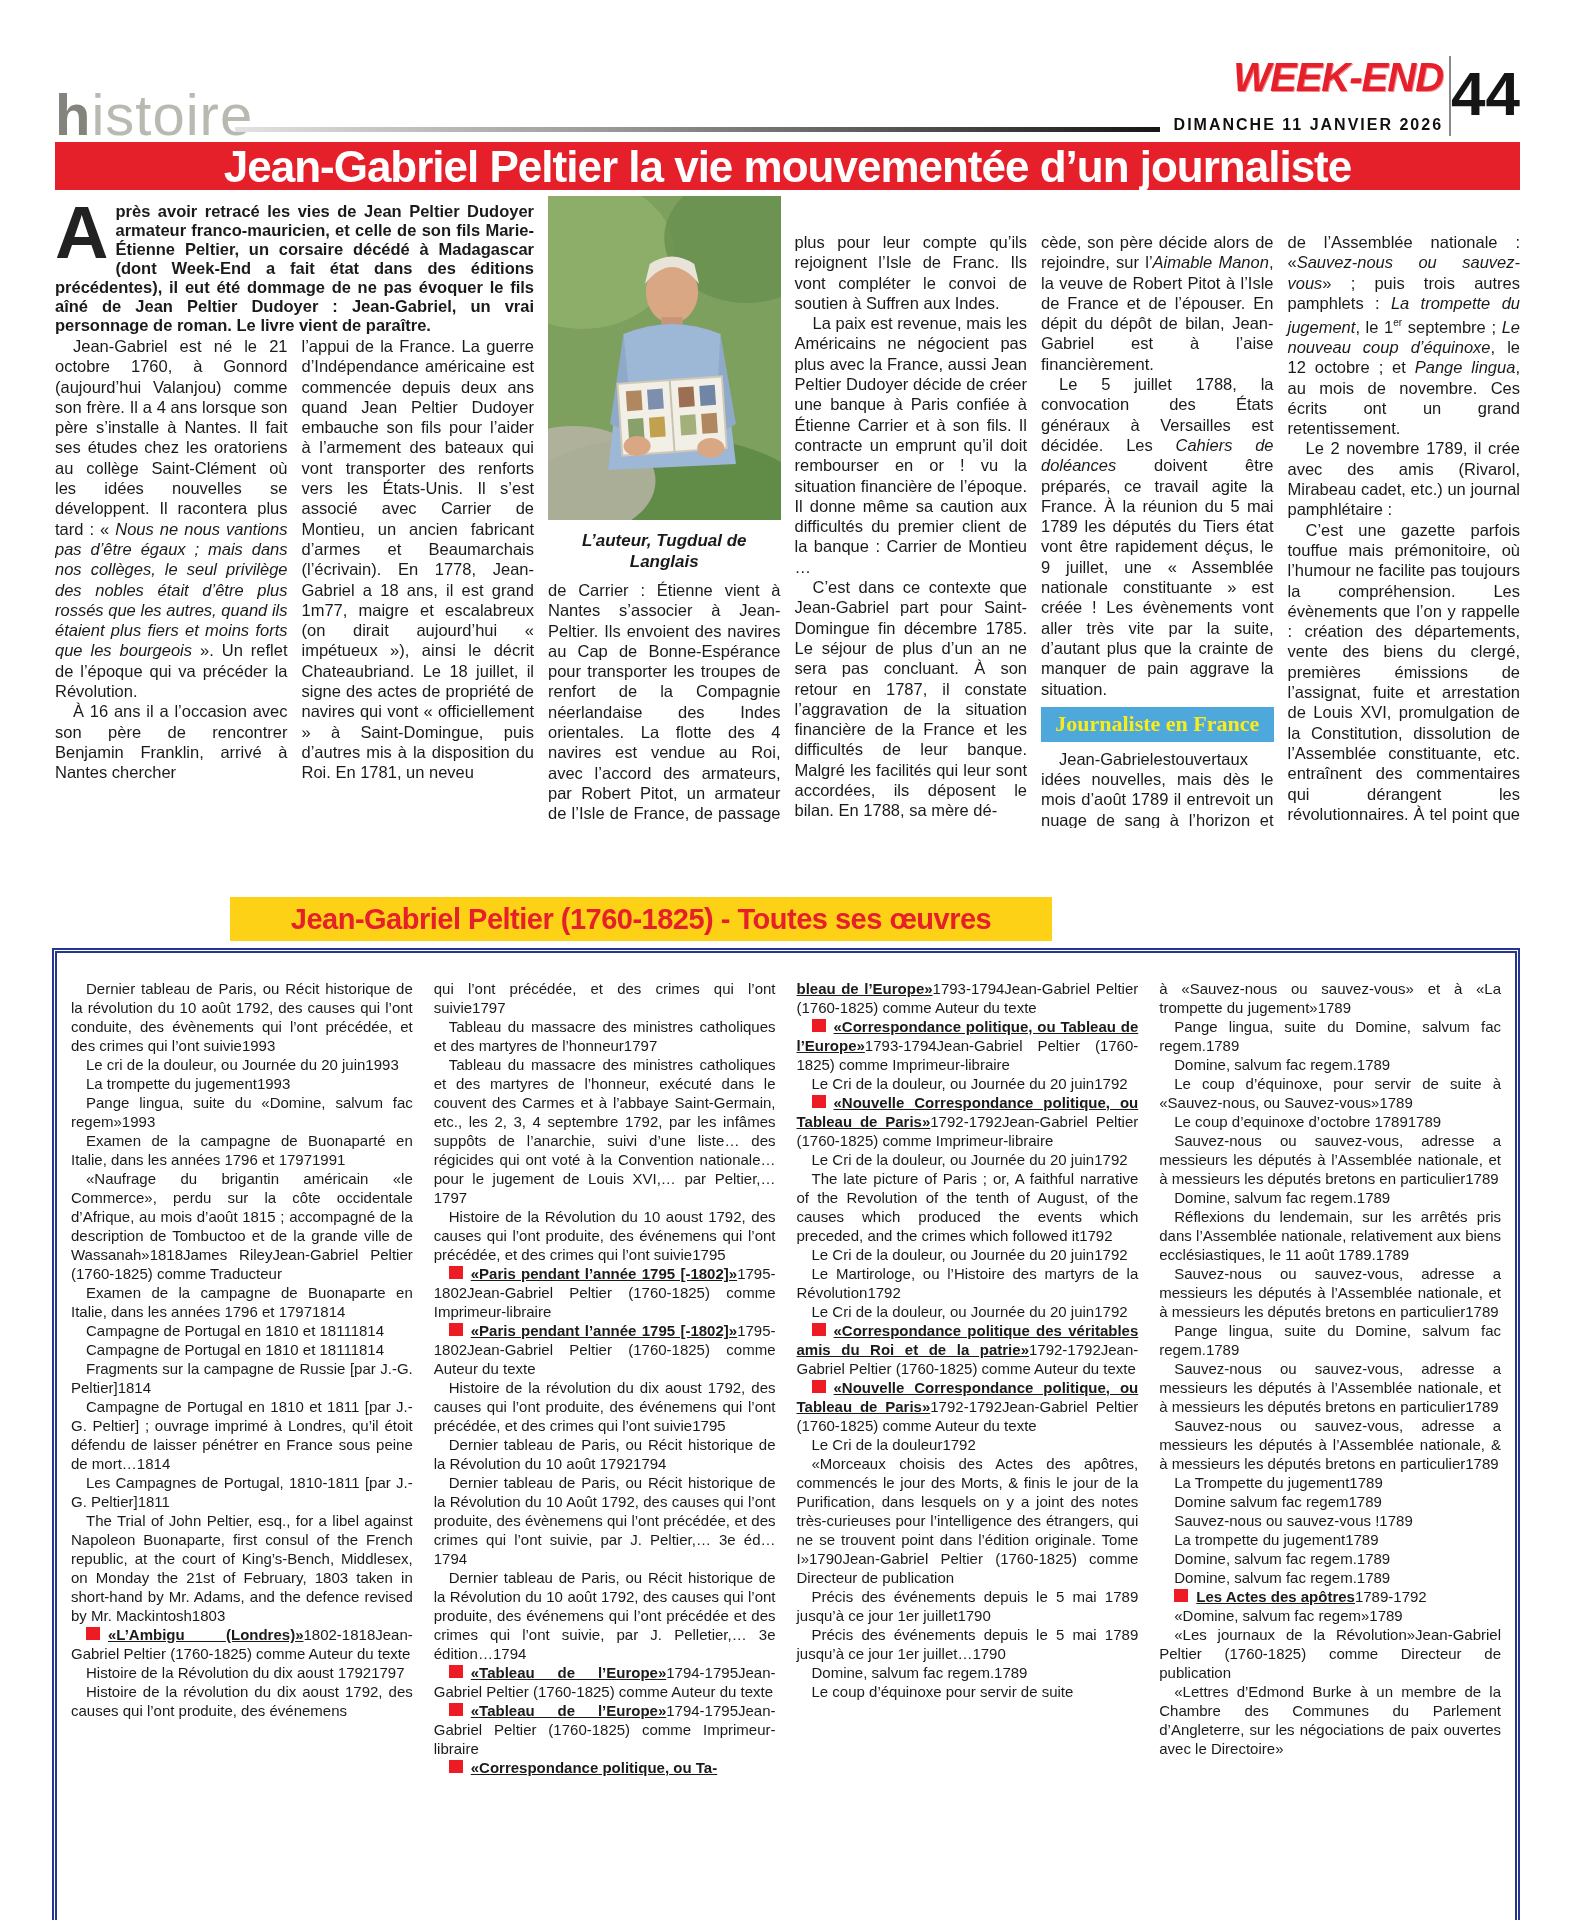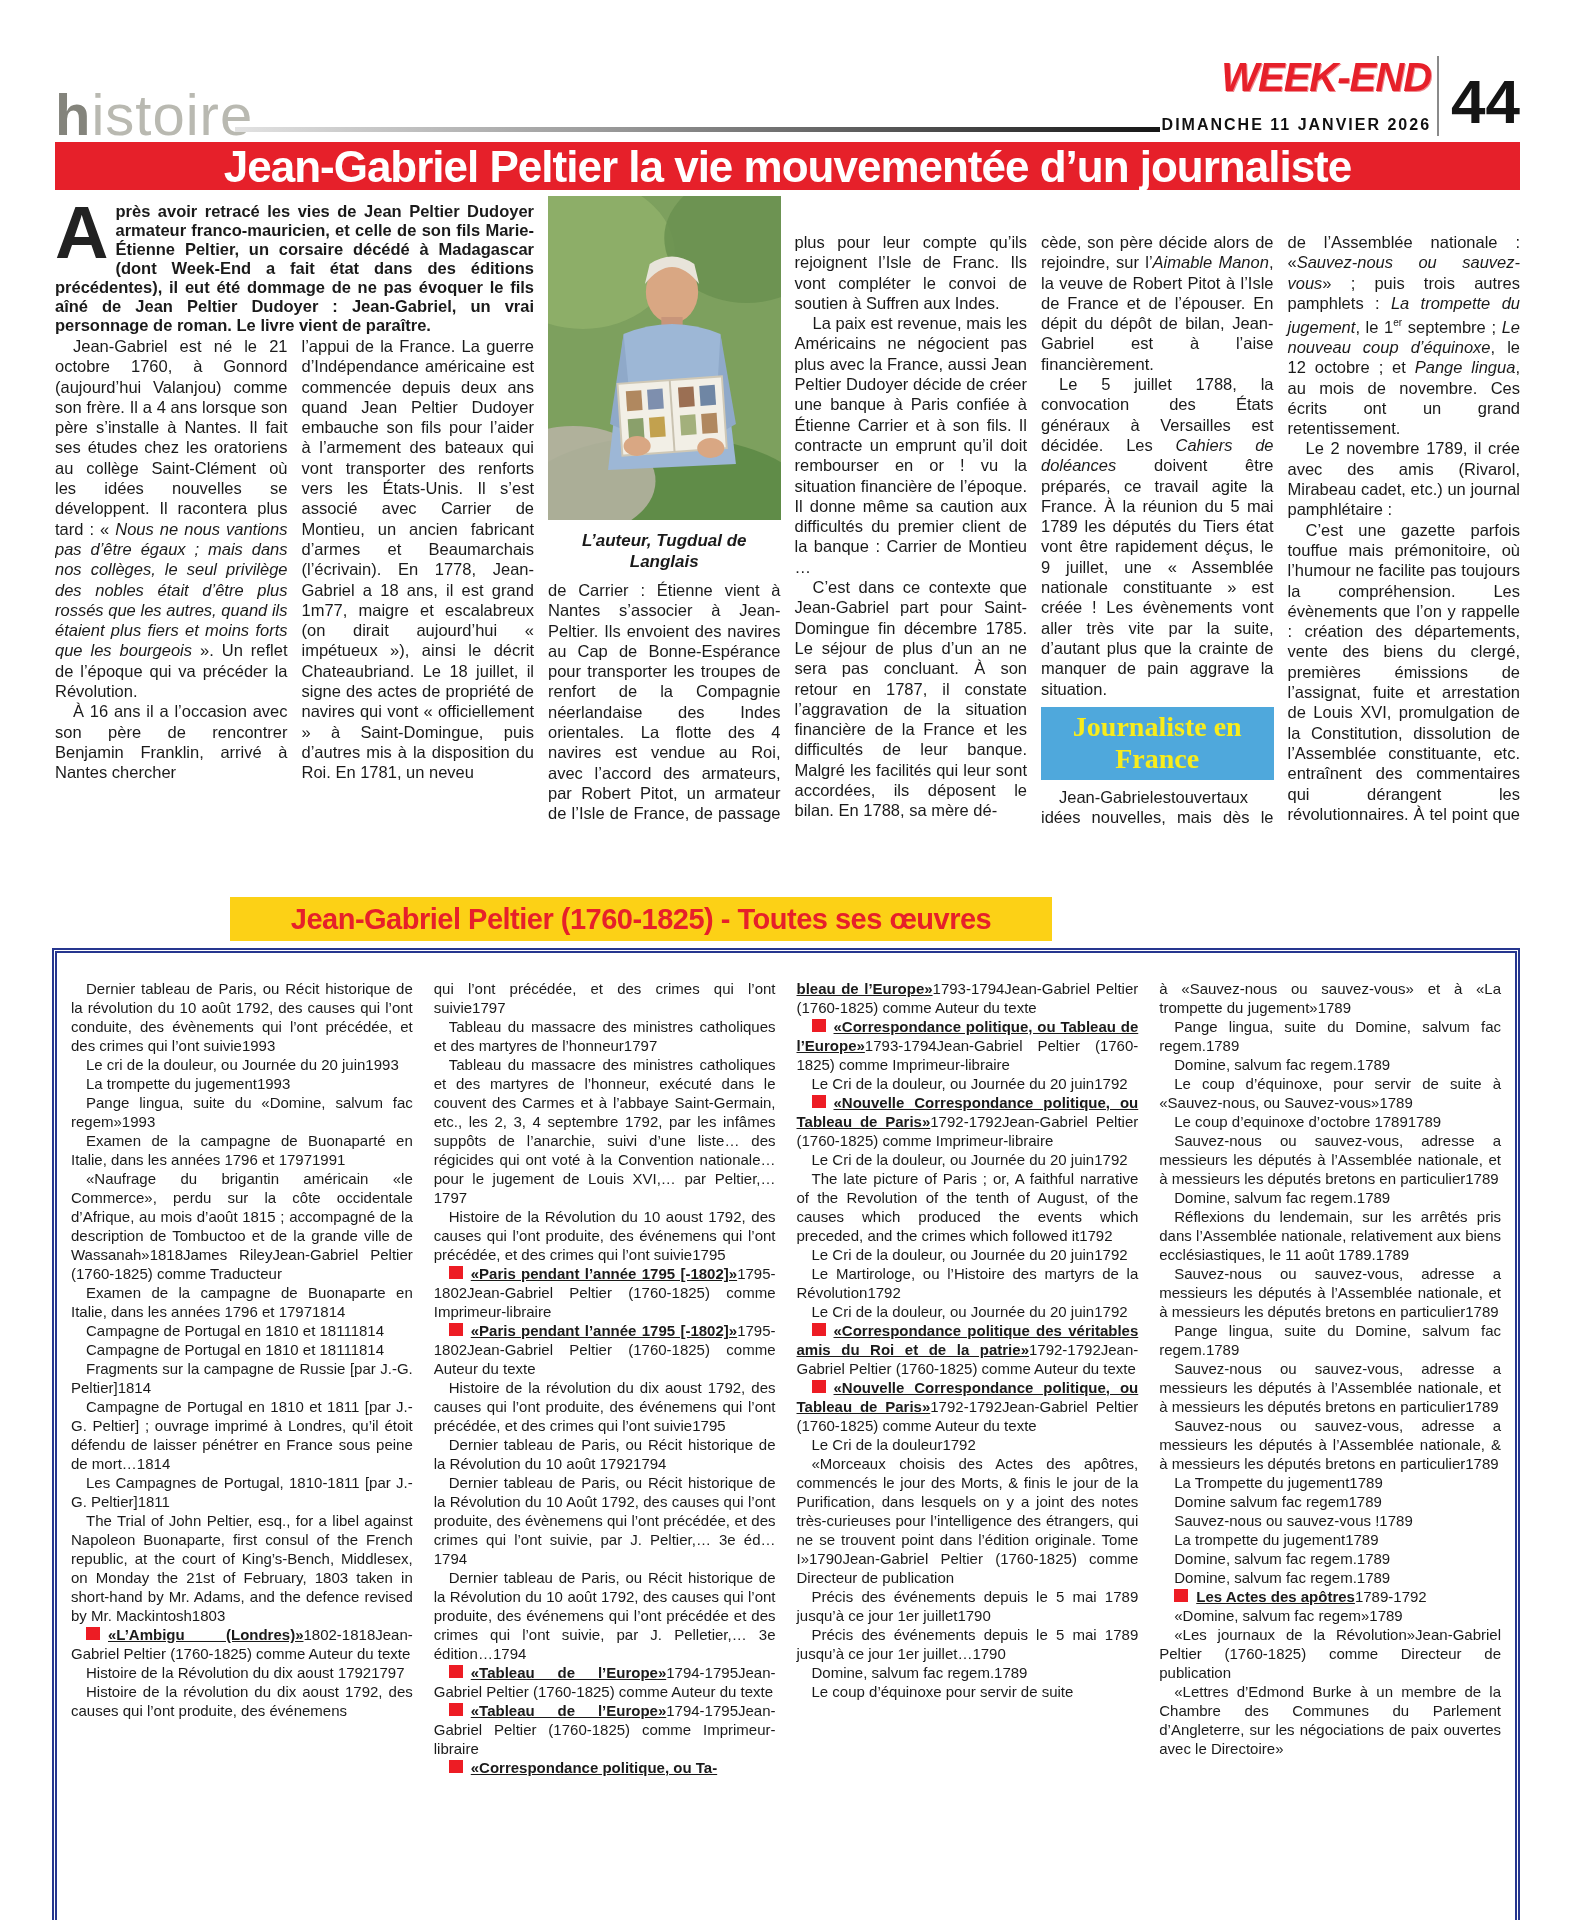--- a/index.html
+++ b/index.html
@@ -11,21 +11,21 @@
   .brand-h{color:#84847c;}
   .brand-rest{color:#b9b9b1;font-weight:normal;}
   .rule{position:absolute;left:180px;right:360px;bottom:4px;height:5px;
         background:linear-gradient(to right,#e2e2e2,#9a9a9a 40%,#161616);}
   .right-block{position:absolute;right:0;top:0;height:80px;display:flex;align-items:stretch;}
   .we-date{text-align:right;padding-right:6px;}
   .weekend{color:#e6202a;font-size:40px;font-weight:bold;font-style:italic;line-height:42px;letter-spacing:-1px;
            text-shadow:1px 1px 0 #f08a90;}
   .date{font-size:16px;letter-spacing:2px;color:#111;margin-top:18px;white-space:nowrap;font-weight:bold;}
   .vline{width:2px;background:#8a8a8a;}
-  .pagenum{font-size:62px;font-weight:bold;color:#151515;padding-left:12px;line-height:76px;margin-top:8px;}
+  .pagenum{font-size:62px;font-weight:bold;color:#151515;line-height:76px;}
   
   .headline{position:absolute;left:55px;top:142px;width:1465px;height:48px;background:#e6202a;
             color:#fff;font-weight:bold;font-size:44px;line-height:49px;text-align:center;
             letter-spacing:-1px;white-space:nowrap;}
   
   .article{position:absolute;left:55px;top:196px;width:1465px;height:632px;display:grid;
            grid-template-columns:repeat(6,1fr);grid-template-rows:140px 1fr;column-gap:14px;overflow:hidden;}
   .intro{grid-column:1/3;grid-row:1;font-size:16.5px;line-height:19px;font-weight:bold;
          text-align:justify;padding-top:6px;}
   .dropcap{float:left;font-size:74px;line-height:56px;font-weight:bold;margin:3px 7px 0 0;color:#222;}
@@ -36,21 +36,21 @@
   .photo-block{grid-column:3;grid-row:1/3;}
   .acol4{grid-column:4;grid-row:1/3;padding-top:36px;}
   .acol5{grid-column:5;grid-row:1/3;padding-top:36px;}
   .acol6{grid-column:6;grid-row:1/3;padding-top:36px;}
   .photo{width:100%;height:324px;overflow:hidden;background:#7da05e;}
   .photo svg{display:block;width:100%;height:100%;}
   .caption{font-weight:bold;font-style:italic;text-align:center;font-size:17px;line-height:21px;margin:10px 14px 8px;}
   .it{font-style:italic;}
   sup{font-size:10px;}
   .blue-banner{background:#4fa8dc;color:#f9ec1b;font-family:"Liberation Serif", serif;font-weight:bold;
-               font-size:28px;text-align:center;padding:4px 0 5px;margin:8px 0 7px;}
+               font-size:22px;text-align:center;padding:4px 0 5px;margin:8px 0 7px;}
   
   .works-banner{position:absolute;left:230px;top:897px;width:822px;height:44px;background:#fcd116;
                 color:#e6202a;font-weight:bold;font-size:29px;line-height:45px;text-align:center;
                 letter-spacing:-0.5px;white-space:nowrap;}
   .works-box{position:absolute;left:52px;top:948px;width:1468px;height:1064px;box-sizing:border-box;
              border:5px double #26368f;padding:26px 14px;display:grid;
              grid-template-columns:repeat(4,1fr);column-gap:21px;overflow:hidden;}
   .works-col p{margin:0;font-size:15px;line-height:19px;text-align:justify;}
   .works-col p.ind{text-indent:15px;}
   .sq{display:inline-block;width:14px;height:13px;background:#ed1c24;margin-right:8px;}

